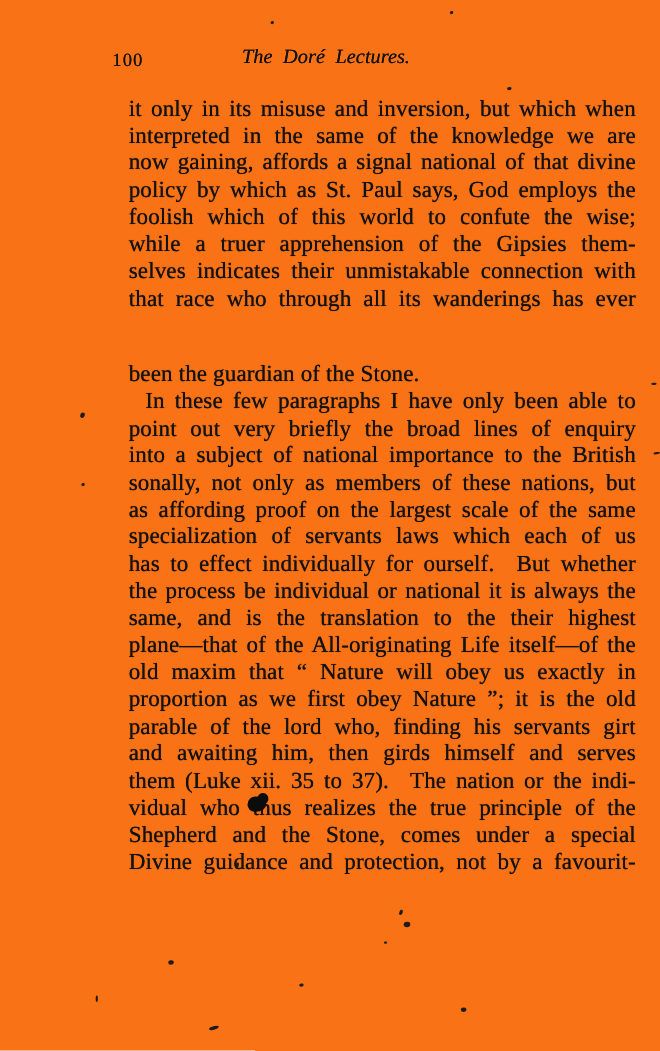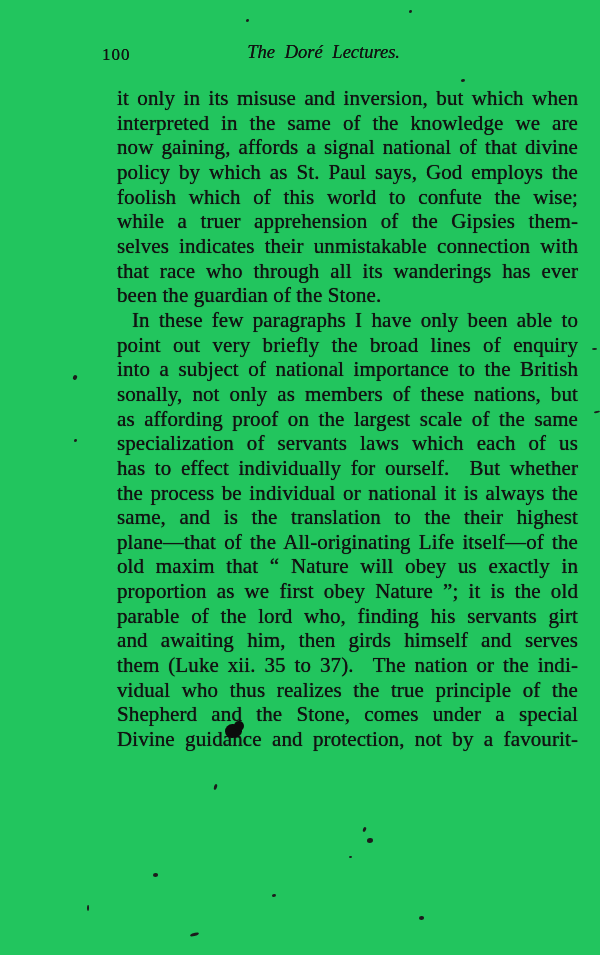--- a/index.html
+++ b/index.html
@@ -4,21 +4,21 @@
 <style>
   html, body {
     margin: 0;
     padding: 0;
     background: #e8e8e8;
   }
   .page {
     position: relative;
     width: 600px;
     height: 955px;
-    background: #22c55e;
+    background: #f97316;
     overflow: hidden;
     font-family: "Liberation Serif", "DejaVu Serif", serif;
     color: #121212;
   }
   
   .header {
     position: absolute;
     top: 42px;
     left: 0;
     width: 600px;
@@ -31,21 +31,21 @@
     font-size: 17px;
     letter-spacing: 1px;
     font-variant-numeric: oldstyle-nums;
     text-shadow: 0 0 0.6px #121212;
   }
   .title {
     position: absolute;
     left: 220px;
     top: 0;
     width: 180px;
-    text-align: right;
+    text-align: left;
     font-style: italic;
     font-size: 18.5px;
     word-spacing: 5px;
     text-shadow: 0 0 0.6px #121212;
   }
   
   .text-block {
     position: absolute;
     left: 117px;
     top: 86px;
@@ -56,20 +56,21 @@
     line-height: 24.66px;
     height: 24.66px;
     white-space: nowrap;
     text-align: justify;
     text-align-last: justify;
     text-shadow: 0 0 0.7px #121212;
     letter-spacing: 0.1px;
   }
   .line.short {
     text-align-last: left;
+    margin-top: 44px;
   }
   .line.indent {
     text-indent: 15px;
   }
   
   .artifacts { position: absolute; inset: 0; pointer-events: none; }
   .speck {
     position: absolute;
     background: #1c1c1c;
     border-radius: 50% 40% 55% 45%;

